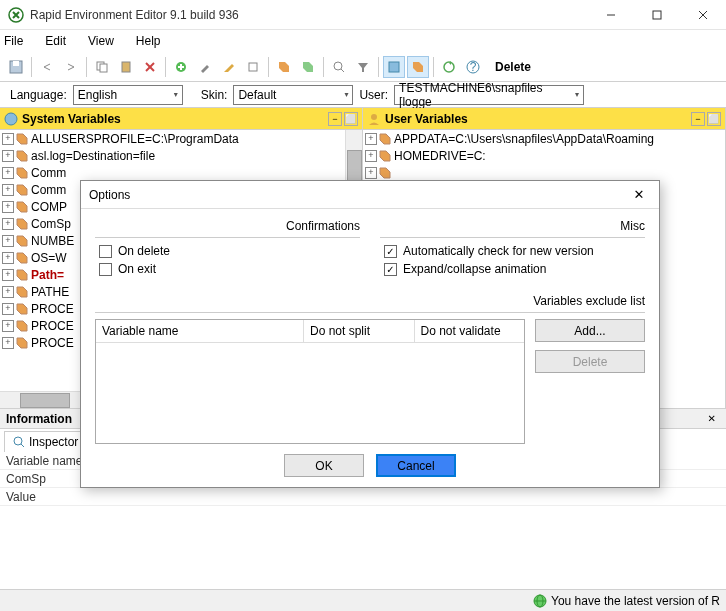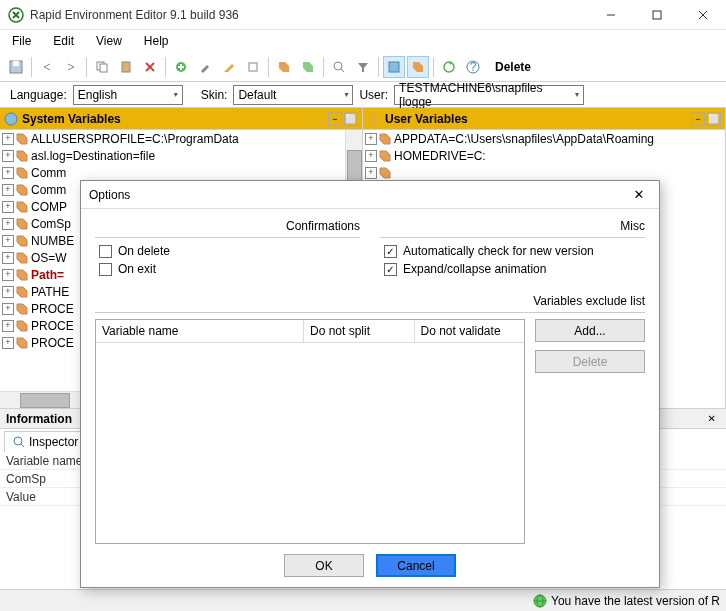--- a/index.html
+++ b/index.html
@@ -6,41 +6,41 @@
 body { background: #fff; width: 726px; height: 611px; overflow: hidden; position: relative; }
 
 
 .titlebar { height: 30px; display: flex; align-items: center; padding-left: 8px; background: #fff; border-bottom: 1px solid #e5e5e5; }
 .titlebar .logo { width: 16px; height: 16px; margin-right: 6px; }
 .titlebar .title { flex: 1; color: #333; font-size: 12px; }
 .titlebar .winbtns { display: flex; }
 .titlebar .winbtn { width: 46px; height: 30px; display: flex; align-items: center; justify-content: center; color: #555; }
 
 
-.menubar { height: 22px; display: flex; align-items: center; padding-left: 8px; gap: 14px; }
+.menubar { height: 22px; display: flex; align-items: center; padding-left: 0; gap: 14px; }
 .menubar .menuitem { color: #000; padding: 2px 4px; }
 
 
 .toolbar { height: 30px; display: flex; align-items: center; padding-left: 4px; border-bottom: 1px solid #d0d0d0; }
 .toolbar .tb { width: 22px; height: 22px; margin: 0 1px; display: flex; align-items: center; justify-content: center; border: 1px solid transparent; }
 .toolbar .tb.active { border: 1px solid #a0c8e8; background: #d8ecfb; }
 .toolbar .sep { width: 1px; height: 20px; background: #ccc; margin: 0 3px; }
 .toolbar .donate { padding: 2px 6px; font-weight: bold; margin-left: 4px; }
 
 
 .droprow { height: 26px; display: flex; align-items: center; padding-left: 10px; gap: 6px; border-bottom: 1px solid #d0d0d0; }
 .droprow label { color: #000; }
 .droprow select, .droprow .combo { border: 1px solid #7a7a7a; height: 20px; padding: 0 4px; background: #fff; }
 .droprow .combo { display: flex; align-items: center; justify-content: space-between; }
 .droprow .combo .arrow { margin-left: 4px; font-size: 8px; color: #555; }
 
 
 .panels { display: flex; height: 300px; }
 .panel { flex: 1; display: flex; flex-direction: column; border-right: 1px solid #d0d0d0; }
-.panel-header { height: 22px; background: #eab308; border-bottom: 1px solid #d0d0d0; display: flex; align-items: center; padding: 0 4px; }
+.panel-header { height: 22px; background: #fde047; border-bottom: 1px solid #d0d0d0; display: flex; align-items: center; padding: 0 4px; }
 .panel-header .phicon { width: 14px; height: 14px; margin-right: 4px; }
 .panel-header .phtitle { flex: 1; font-weight: bold; }
 .panel-header .phbtns { display: flex; gap: 2px; }
 .panel-header .phbtn { width: 14px; height: 14px; border: 1px solid #aaa; display: flex; align-items: center; justify-content: center; font-size: 9px; }
 .panel-body { flex: 1; overflow: hidden; position: relative; background: #fff; }
 .tree-row { display: flex; align-items: center; height: 17px; padding-left: 2px; white-space: nowrap; }
 .tree-row .expander { width: 12px; height: 12px; border: 1px solid #888; display: flex; align-items: center; justify-content: center; font-size: 9px; line-height: 1; color: #555; margin-right: 2px; cursor: pointer; }
 .tree-row .tag { width: 12px; height: 12px; margin-right: 3px; }
 .tree-row .tlabel { color: #000; }
 .tree-row.red .tlabel { color: #b00000; font-weight: bold; }
@@ -56,21 +56,21 @@
 .info-header .close { font-size: 10px; padding: 0 4px; }
 .inspector-tab { display: inline-flex; align-items: center; padding: 3px 8px; border: 1px solid #ccc; border-bottom: none; background: #fff; margin-left: 4px; margin-top: 2px; }
 .inspector-grid .igrow { display: flex; border-bottom: 1px solid #eee; height: 18px; align-items: center; }
 .inspector-grid .iglabel { width: 100px; padding-left: 6px; color: #333; }
 
 
 .statusbar { position: absolute; bottom: 0; left: 0; right: 0; height: 22px; background: #f0f0f0; border-top: 1px solid #d0d0d0; display: flex; align-items: center; justify-content: flex-end; padding-right: 6px; gap: 4px; }
 .statusbar .globe { width: 14px; height: 14px; }
 
 
-.dialog { position: absolute; left: 80px; top: 180px; width: 580px; height: 408px; background: #fff; border: 1px solid #888; box-shadow: 3px 3px 12px rgba(0,0,0,0.25); z-index: 100; }
+.dialog { position: absolute; left: 80px; top: 180px; width: 580px; height: 308px; background: #fff; border: 1px solid #888; box-shadow: 3px 3px 12px rgba(0,0,0,0.25); z-index: 100; }
 .dialog .dtitlebar { height: 28px; display: flex; align-items: center; padding-left: 8px; border-bottom: 1px solid #ddd; }
 .dialog .dtitle { flex: 1; }
 .dialog .dclose { width: 40px; height: 28px; display: flex; align-items: center; justify-content: center; font-size: 13px; }
 .dialog .dbody { padding: 10px 14px; display: flex; flex-direction: column; height: calc(100% - 28px); }
 .dialog .topgroups { display: flex; gap: 20px; }
 .dialog .group { flex: 1; }
 .dialog .group-title { color: #000000; margin-bottom: 4px; text-align: right; }
 .dialog .group-sep { height: 1px; background: #ccc; margin-bottom: 6px; }
 .dialog .checkrow { display: flex; align-items: center; gap: 6px; margin-bottom: 4px; padding-left: 4px; }
 .dialog .checkbox { width: 13px; height: 13px; border: 1px solid #666; display: flex; align-items: center; justify-content: center; font-size: 10px; background: #fff; }

